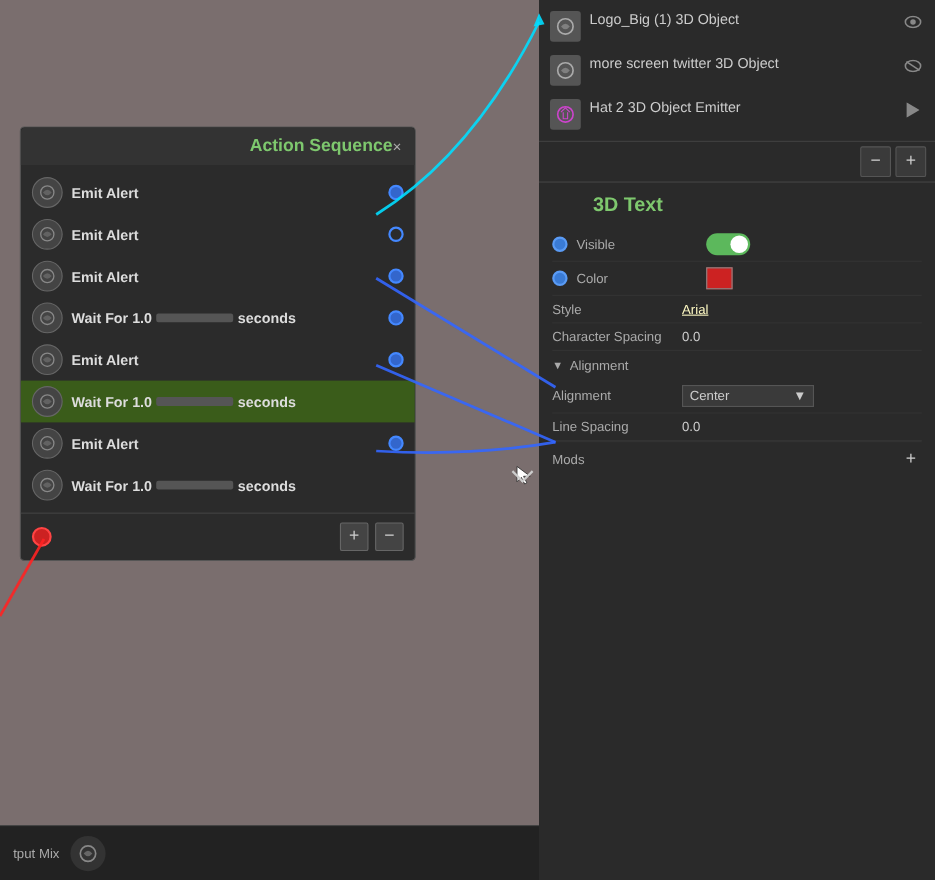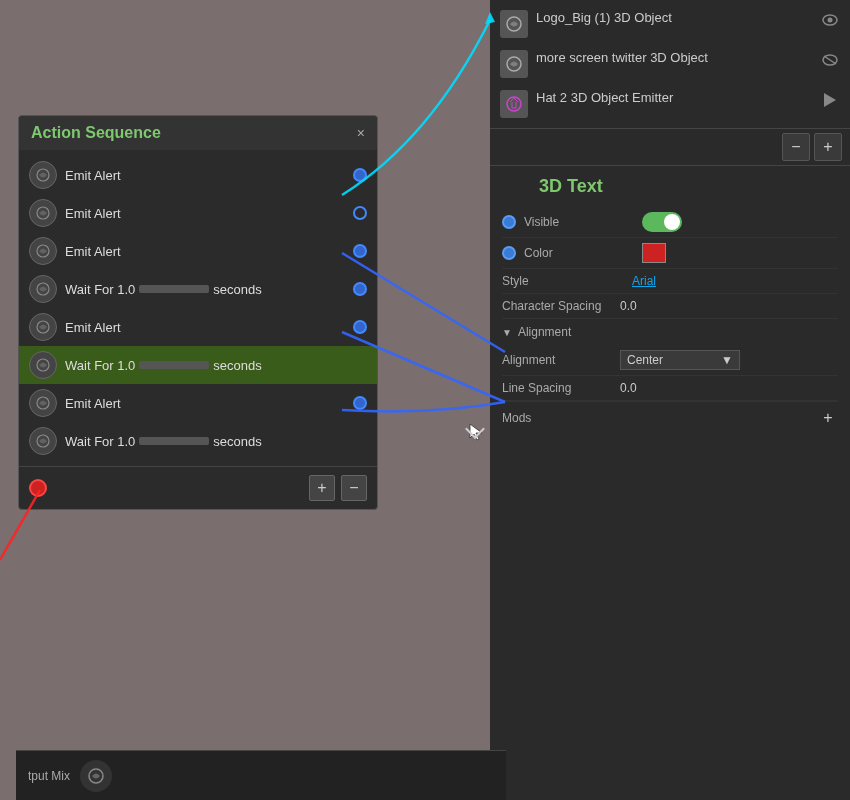--- a/index.html
+++ b/index.html
@@ -137,24 +137,23 @@
       cursor: pointer;
     }
     .visible-dot {
       width: 14px; height: 14px;
       border-radius: 50%;
       background: #3a7bd5;
       border: 2px solid #5a9bf5;
       flex-shrink: 0;
     }
     .style-link {
-      color: #0ea5e9;
+      color: #fef9c3;
       text-decoration: underline;
       cursor: pointer;
-      margin-left: 12px;
     }
     .dropdown-select {
       background: #3a3a3a;
       border: 1px solid #555;
       color: #ccc;
       padding: 2px 6px;
       font-size: 12px;
       cursor: pointer;
       width: 120px;
       display: flex; align-items: center; justify-content: space-between;
@@ -197,21 +196,21 @@
       background: #2b2b2b;
       border: 1px solid #555;
       border-radius: 4px;
       z-index: 10;
     }
     .as-header {
       background: #333;
       padding: 8px 12px;
       display: flex;
       align-items: center;
-      justify-content: space-between;
+      justify-content: flex-end;
       border-radius: 4px 4px 0 0;
     }
     .as-title {
       color: #7ec86e;
       font-size: 16px;
       font-weight: bold;
     }
     .as-close {
       color: #aaa;
       cursor: pointer;
@@ -220,20 +219,21 @@
     }
     .as-body {
       padding: 6px 0;
     }
     .as-row {
       display: flex;
       align-items: center;
       padding: 5px 10px;
       gap: 8px;
       position: relative;
+      font-weight: bold;
     }
     .as-row.selected {
       background: #3a5c1a;
     }
     .as-icon {
       width: 28px; height: 28px;
       background: #444;
       border-radius: 50%;
       display: flex; align-items: center; justify-content: center;
       font-size: 12px;
@@ -326,21 +326,21 @@
       width: 850px;
       height: 800px;
       pointer-events: none;
       z-index: 20;
     }
 
     
     .bottom-bar {
       position: absolute;
       bottom: 0;
-      left: 16px;
+      left: 0;
       width: 490px;
       height: 50px;
       background: #222;
       display: flex;
       align-items: center;
       padding: 0 12px;
       gap: 10px;
       border-top: 1px solid #444;
     }
     .output-mix-label {

